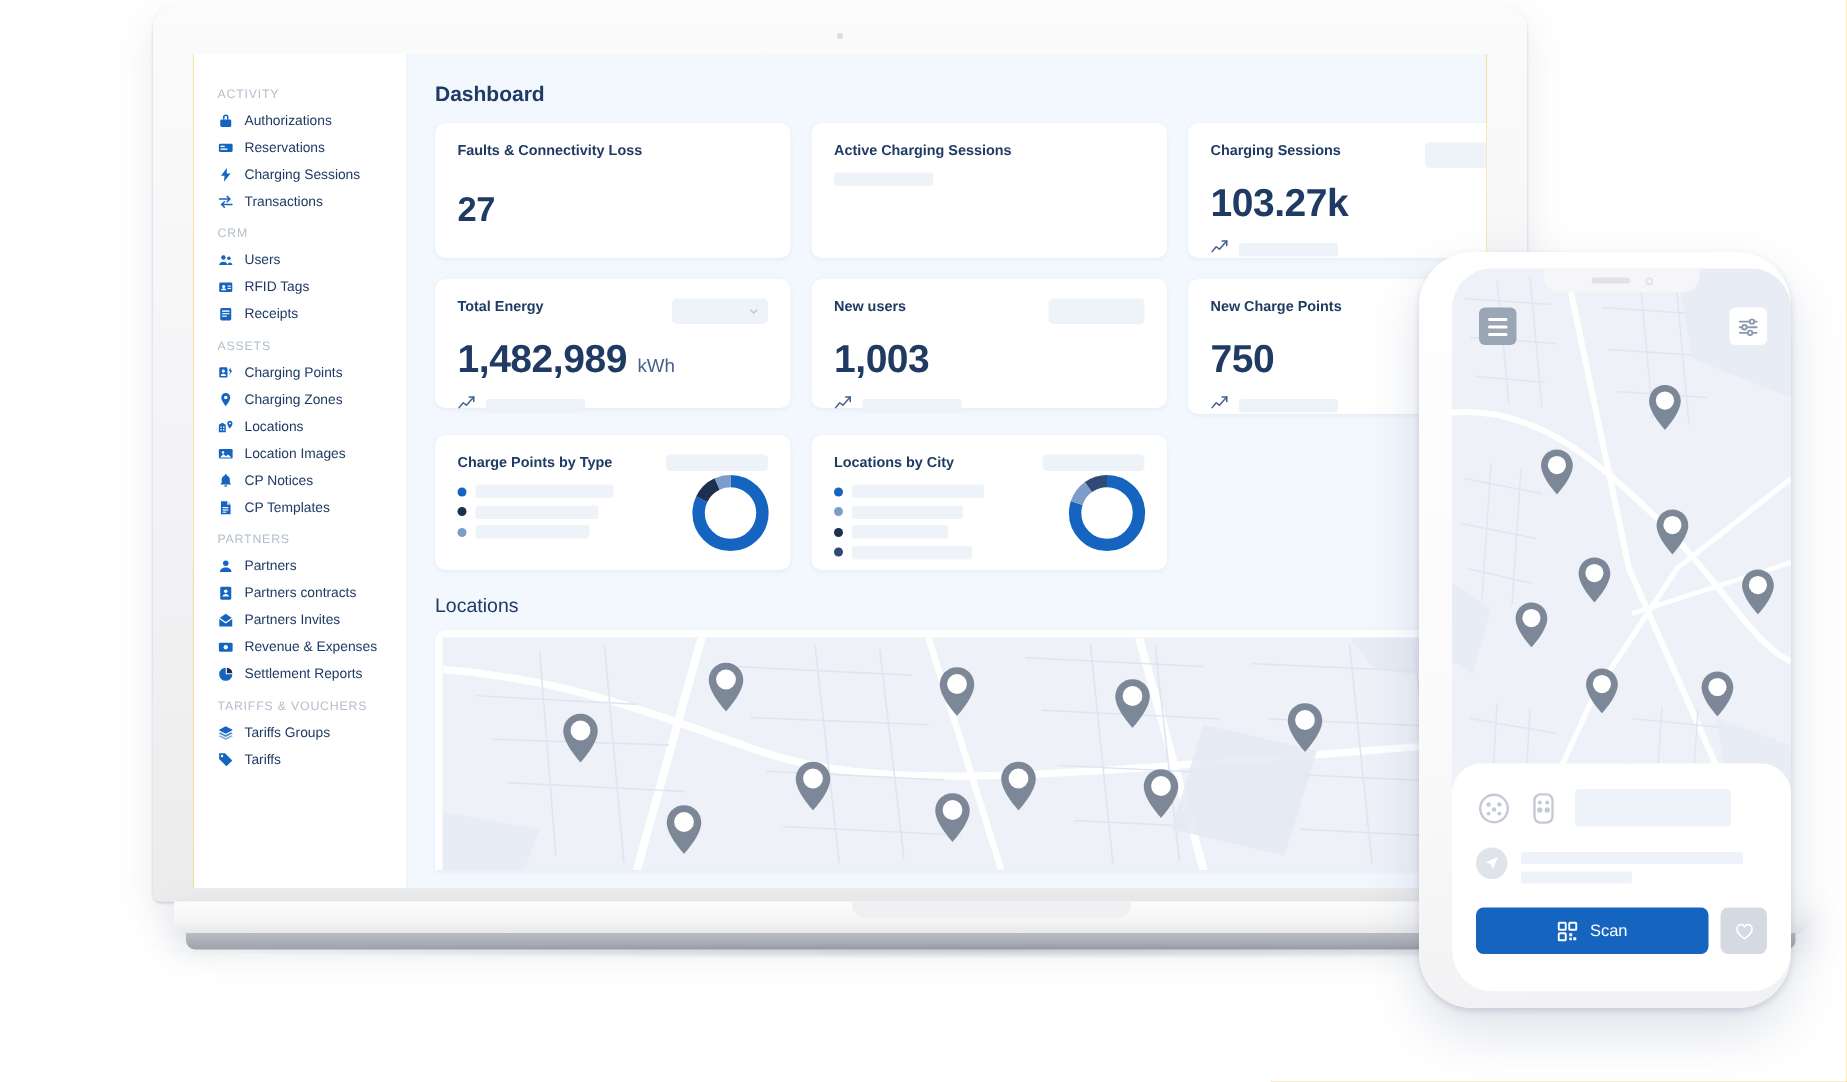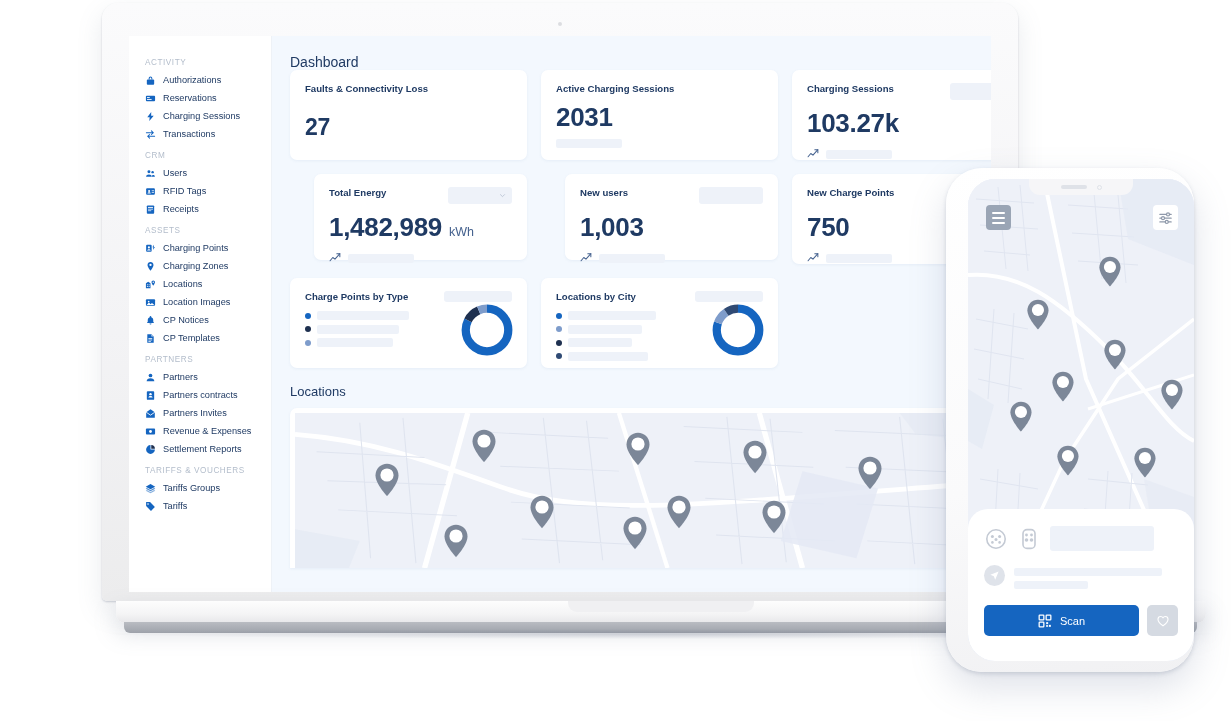--- a/index.html
+++ b/index.html
@@ -65,30 +65,30 @@
   }
   .nav-label { font-size: 9.2px; color: #1f3a63; white-space: nowrap; }
   .nav-ico { width: 11px; height: 11px; flex: 0 0 11px; display:block; }
   .nav-ico svg { display:block; width: 11px; height: 11px; }
 
   
   .main {
     position: absolute; left: 143px; top: 0; right: 0; bottom: 0;
     background: #f3f8fe; padding: 18px 0 0 18px; overflow: hidden;
   }
-  .page-title { font-size: 14px; color: #1f3a63; font-weight: 400; }
+  .page-title { font-size: 14px; color: #1f3a63; margin-bottom: 12px; font-weight: 700; }
 
   .grid { display: grid; grid-template-columns: repeat(3, 237px); gap: 14px; }
   .card {
     background: #ffffff; border-radius: 7px; padding: 13px 15px 14px 15px;
     box-shadow: 0 1px 3px rgba(80,110,160,.08);
     position: relative;
   }
   .card-r1 { height: 90px; }
-  .card-r2 { height: 86px; margin-left: 24px; }
+  .card-r2 { height: 86px; }
   .card-r3 { height: 90px; }
   .card-head { display: flex; align-items: flex-start; justify-content: space-between; }
   .card-title { font-size: 9.6px; font-weight: bold; color: #1f3a63; text-align: right; }
   .dropdown {
     width: 64px; height: 17px; background: #eef2f9; border-radius: 3px;
     display: flex; align-items: center; justify-content: flex-end;
     padding-right: 6px; cursor: pointer;
   }
   .dropdown.wide { width: 68px; }
   .chev { width: 7px; height: 7px; }
@@ -402,23 +402,20 @@
               <div class="card-head">
       <div class="card-title">Faults &amp; Connectivity Loss</div>
               </div>
               <div class="value-row" style="margin-top:22px;">
       <span class="card-value small">27</span>
               </div>
             </div>
             <div class="card card-r1">
               <div class="card-head">
       <div class="card-title">Active Charging Sessions</div>
-              </div>
-              <div class="value-row" style="margin-top:10px;">
-      <span class="card-value">2031</span>
               </div>
               <div class="trend-row">
         <span class="ph-bar" style="width:66px"></span>
       </div>
             </div>
             <div class="card card-r1">
               <div class="card-head">
       <div class="card-title">Charging Sessions</div>
                 <div class="dropdown"></div>
               </div>

